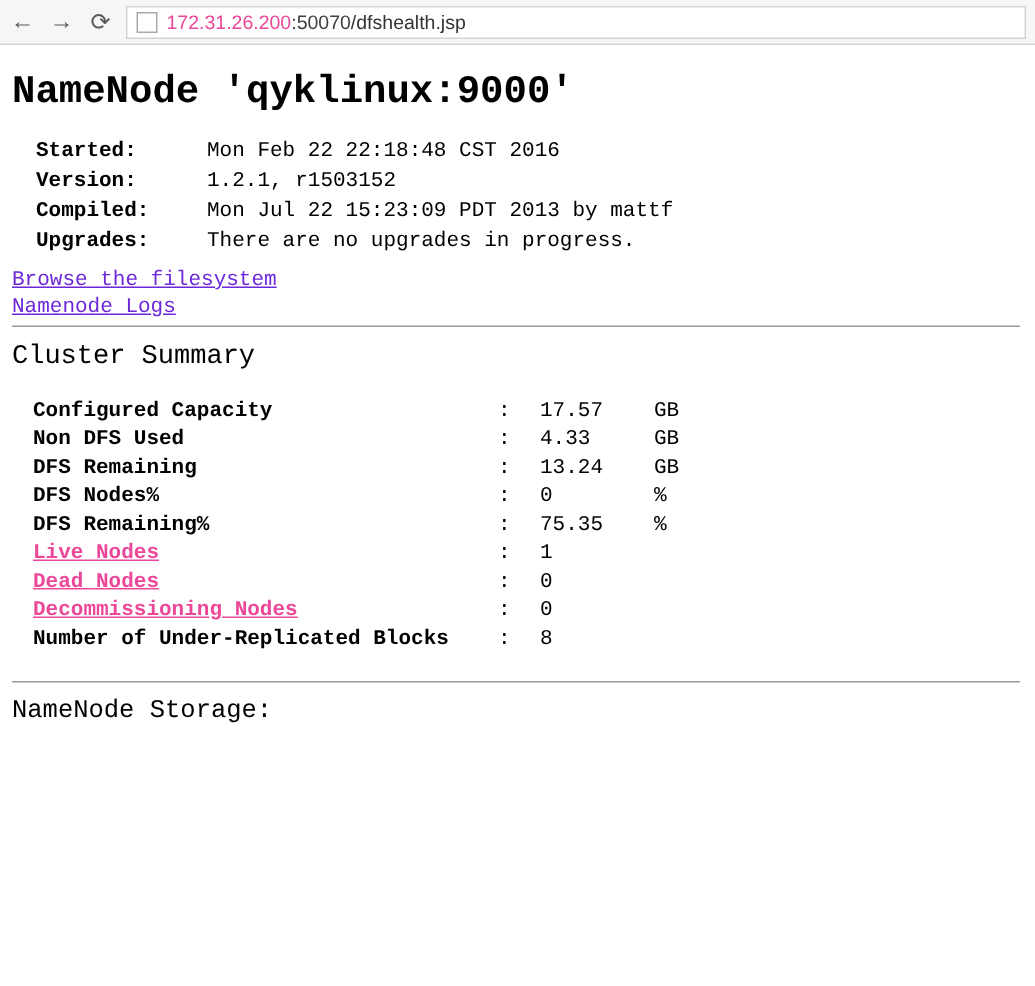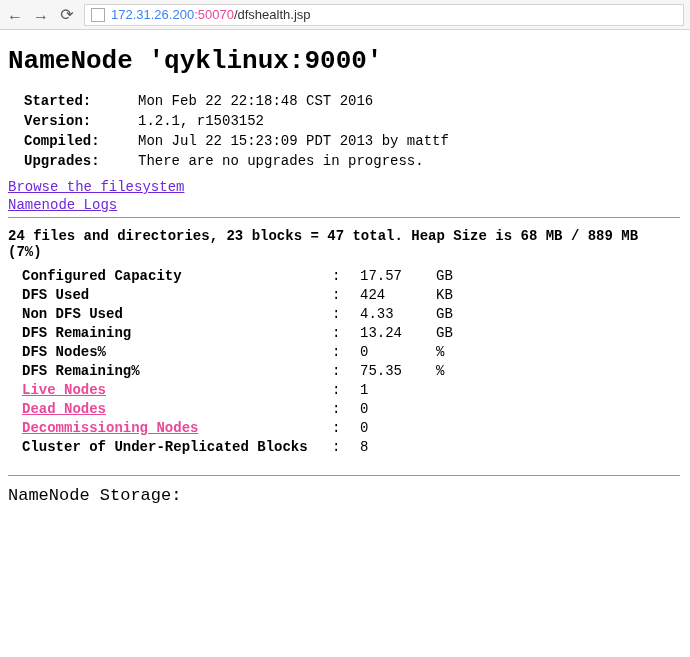--- a/index.html
+++ b/index.html
@@ -36,22 +36,22 @@
       font-size: 13px;
       color: #333;
       gap: 6px;
     }
     .url-bar .page-icon {
       width: 14px;
       height: 14px;
       border: 1px solid #aaa;
       display: inline-block;
     }
-    .url-main { color: #3b82f6; }
-    .url-port { color: #ec4899; }
+    .url-main { color: #ec4899; }
+    .url-port { color: #404040; }
     .url-path { color: #333; }
     .page {
       padding: 8px 10px 8px 8px;
     }
     h1 {
       font-family: "Courier New", monospace;
       font-size: 26px;
       font-weight: bold;
       margin: 8px 0 14px 0;
     }
@@ -153,38 +153,32 @@
   </tbody>
     </table>
 
   <div class="links">
     <a href="#">Browse the filesystem</a>
     <a href="#">Namenode Logs</a>
   </div>
 
   <hr>
 
-
-  <div class="summary-line">24 files and directories, 23 blocks = 47 total. Heap Size is 68 MB / 889 MB (7%)</div>
+  <h2>Cluster Summary</h2>
+
 
   <table class="summary-table">
     <tbody>
         <tr>
       <td class="label">Configured Capacity</td>
       <td class="colon">:</td>
       <td class="value">17.57</td>
       <td class="unit">GB</td>
     </tr>
     <tr>
-      <td class="label">DFS Used</td>
-      <td class="colon">:</td>
-      <td class="value">424</td>
-      <td class="unit">KB</td>
-    </tr>
-    <tr>
       <td class="label">Non DFS Used</td>
       <td class="colon">:</td>
       <td class="value">4.33</td>
       <td class="unit">GB</td>
     </tr>
     <tr>
       <td class="label">DFS Remaining</td>
       <td class="colon">:</td>
       <td class="value">13.24</td>
       <td class="unit">GB</td>
@@ -213,21 +207,21 @@
       <td class="value">0</td>
       <td class="unit"></td>
     </tr>
     <tr>
       <td class="label"><a href="#">Decommissioning Nodes</a></td>
       <td class="colon">:</td>
       <td class="value">0</td>
       <td class="unit"></td>
     </tr>
     <tr>
-      <td class="label">Cluster of Under-Replicated Blocks</td>
+      <td class="label">Number of Under-Replicated Blocks</td>
       <td class="colon">:</td>
       <td class="value">8</td>
       <td class="unit"></td>
     </tr>
   </tbody>
     </table>
 
   <br>
   <hr>
 

